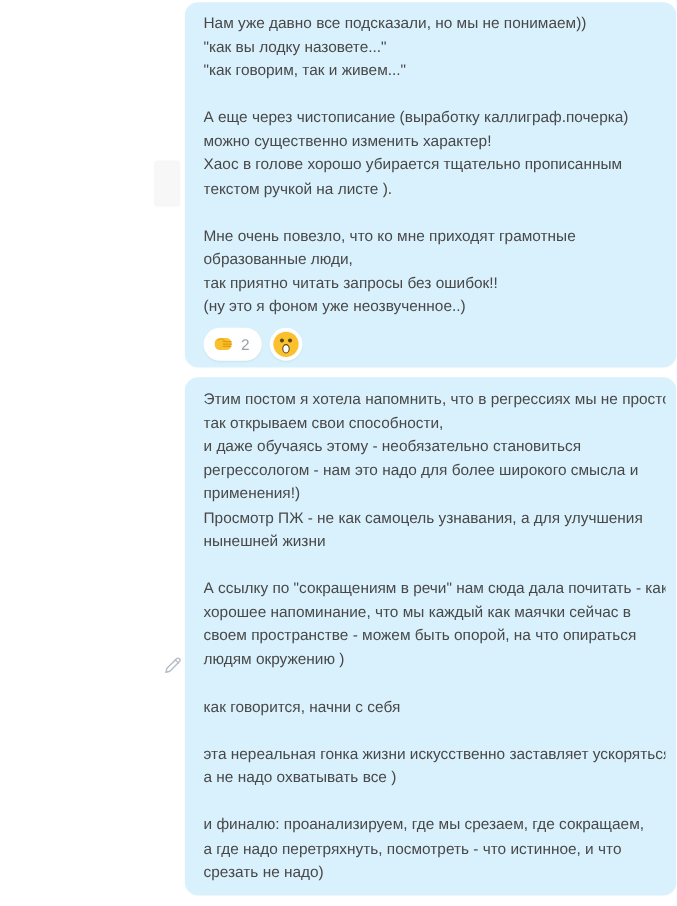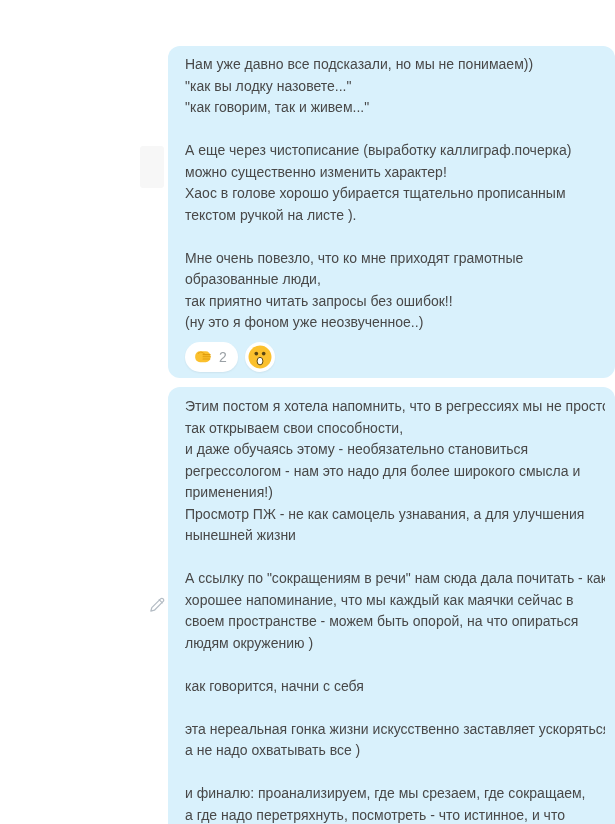--- a/index.html
+++ b/index.html
@@ -21,21 +21,20 @@
     width: 24px; height: 42px;
     background: #f7f7f7;
     border-radius: 3px;
   }
   .bubble {
     position: absolute;
     left: 168px; right: 0;
     background: #d9f1fc;
     border-radius: 12px;
     box-sizing: border-box;
-    margin-top: 44px;
   }
   .bubble.first  { top: 2px;   padding: 8px 10px 6px 17px; }
   .bubble.second { top: 343px; padding: 9px 10px 10px 17px; }
   .msg-text {
     font-size: 14px;
     line-height: 21.5px;
     color: #484848;
     white-space: pre;
     overflow: hidden;
   }

